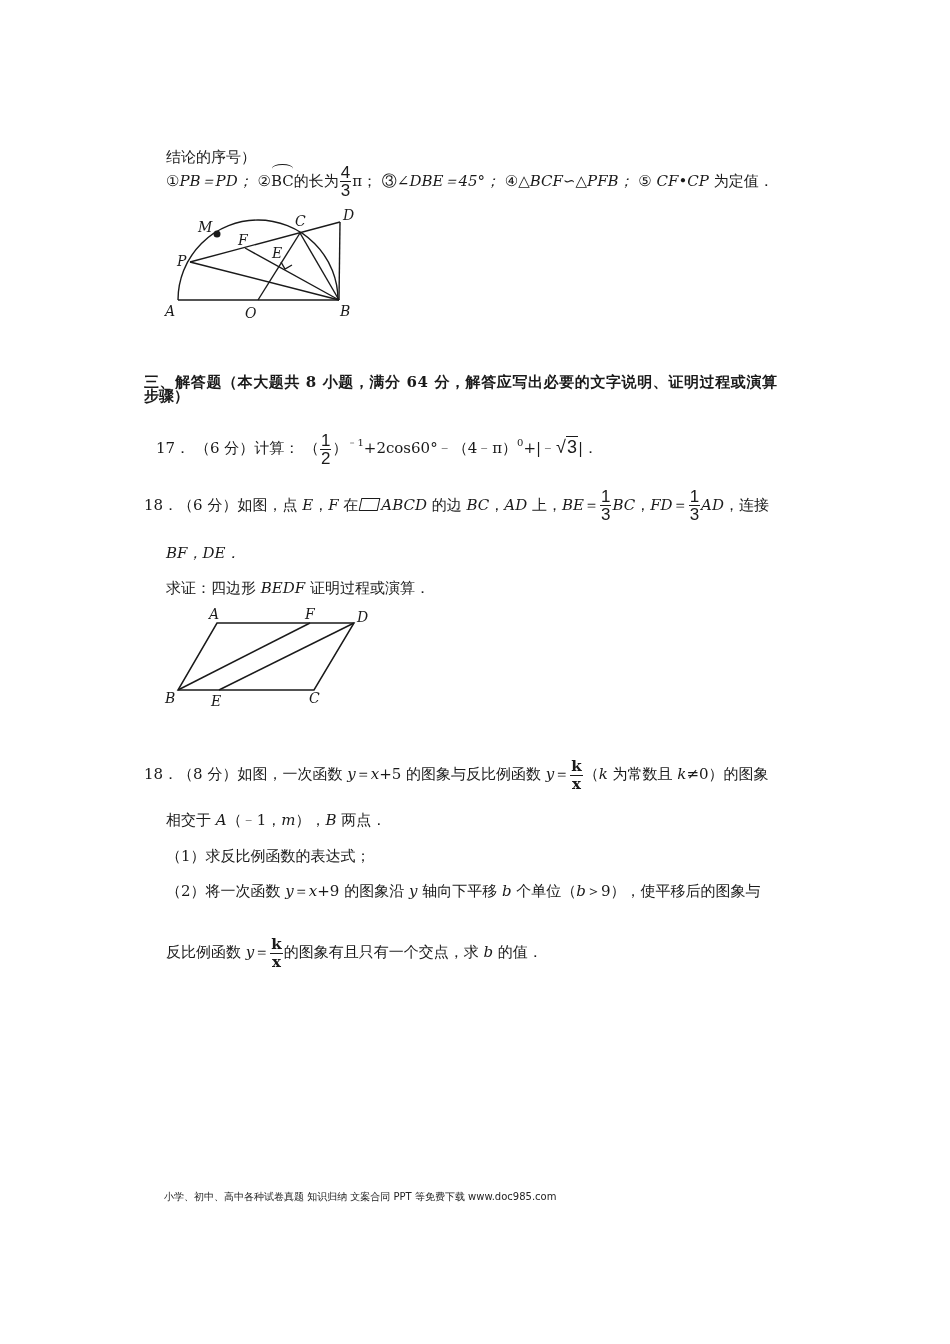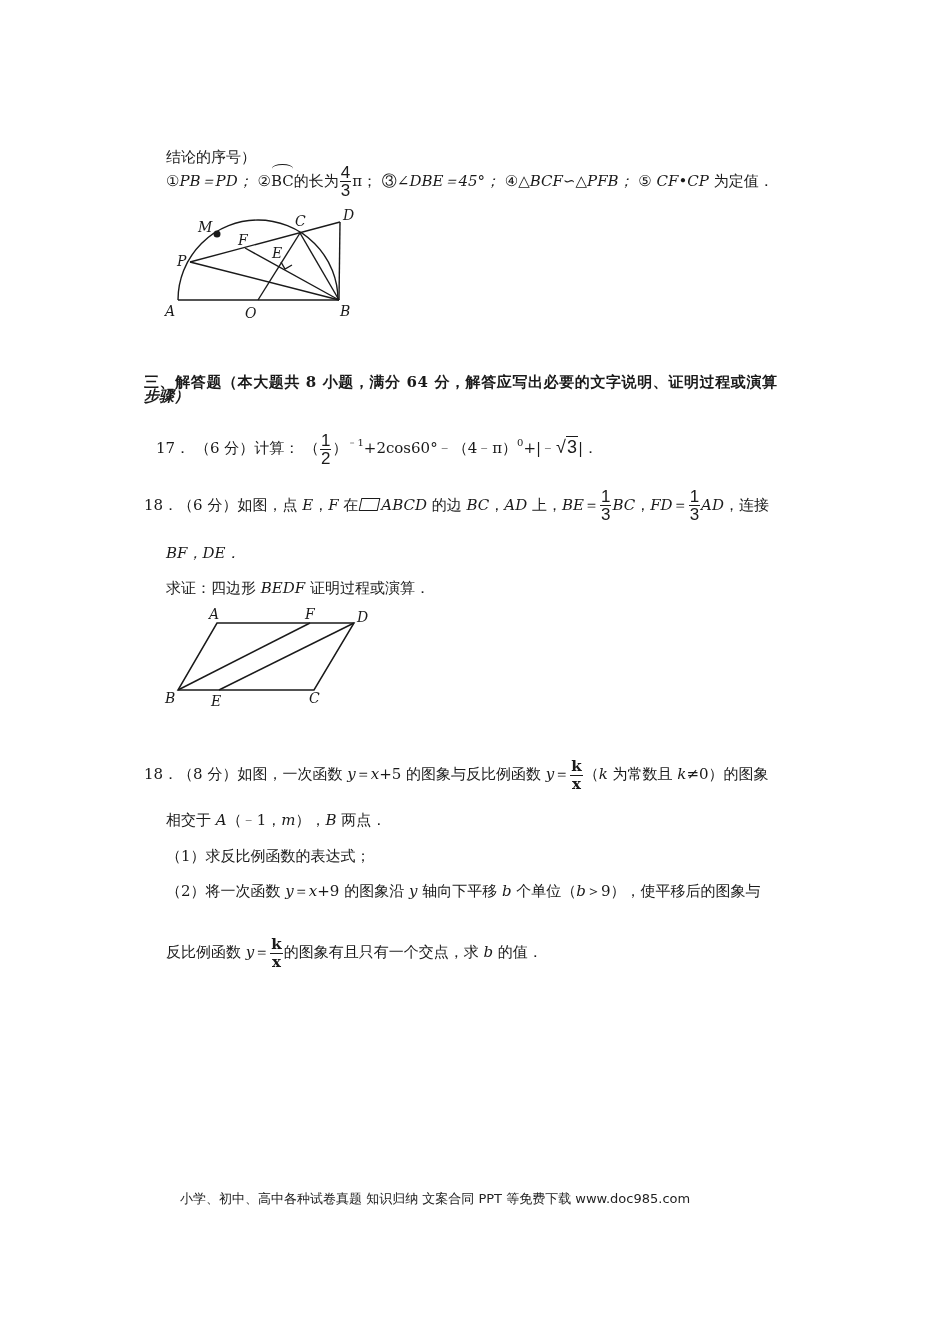--- a/index.html
+++ b/index.html
@@ -16,22 +16,22 @@
     .sup { font-size: 10px; vertical-align: 7px; }
     .arc { position: relative; display: inline-block; }
     .arc::before { content: ""; position: absolute; left: 1px; right: 1px; top: -5px; height: 8px;
                    border-top: 1.3px solid #1a1a1a; border-radius: 50% 50% 0 0; }
     .sqrt { font-family: "Liberation Sans", sans-serif; font-size: 18px; }
     .sqrt .rad { border-top: 1.3px solid #1a1a1a; padding: 0 1px; }
     .pgram { display: inline-block; width: 17px; height: 11px; border: 1.3px solid #1a1a1a;
              transform: skewX(-12deg); vertical-align: -1px; margin: 0 2px; }
     svg { position: absolute; }
     svg text { font-family: "DejaVu Serif", serif; font-style: italic; font-size: 14px; fill: #1a1a1a; }
-    .footer { position: absolute; left: 180px; top: 1190px; font-family: "DejaVu Sans", sans-serif;
-              font-size: 13px; color: #222; white-space: nowrap; }
+    .footer { position: absolute; left: 164px; top: 1190px; font-family: "DejaVu Sans", sans-serif;
+              font-size: 10px; color: #222; white-space: nowrap; }
   </style>
 </head>
 <body>
 
 <div class="line" style="left:166px; top:118px;margin-top:29px;">
   <span>结论的序号）</span>
 </div>
 
 <div class="line" style="left:166px; top:164px; height:24px; line-height:24px;">
   <span>①</span><span class="it">PB＝PD；</span>
@@ -59,21 +59,21 @@
   <text x="343" y="220">D</text>
   <text x="238" y="245">F</text>
   <text x="272" y="258">E</text>
   <text x="177" y="266">P</text>
   <text x="165" y="316">A</text>
   <text x="245" y="318">O</text>
   <text x="340" y="316">B</text>
 </svg>
 
 <div class="line bold" style="left:144px; top:328px; letter-spacing:0.6px;margin-top:44px;">三、解答题（本大题共 8 小题，满分 64 分，解答应写出必要的文字说明、证明过程或演算</div>
-<div class="line bold" style="left:144px; top:386px;font-style:italic;">步骤）</div>
+<div class="line bold" style="left:144px; top:386px;">步骤）</div>
 
 <div class="line" style="left:156px; top:428px; height:30px; line-height:30px;">
   <span>17．</span>
   <span>（6 分）计算：</span>
   <span>（</span><span class="frac"><span class="num">1</span><span class="den">2</span></span><span>）</span><span class="sup">﹣1</span><span>+2cos60°﹣（4﹣π）</span><span class="sup">0</span><span>+|﹣</span><span class="sqrt"><span>√</span><span class="rad">3</span></span><span>|．</span>
 </div>
 
 <div class="line" style="left:144px; top:488px; height:32px; line-height:32px;">
   <span>18．</span><span>（6 分）如图，点 </span><span class="it">E</span><span>，</span><span class="it">F</span><span> 在</span><span class="pgram"></span><span class="it">ABCD</span><span> 的边 </span><span class="it">BC</span><span>，</span><span class="it">AD</span><span> 上，</span><span class="it">BE</span><span>＝</span><span class="frac"><span class="num">1</span><span class="den">3</span></span><span class="it">BC</span><span>，</span><span class="it">FD</span><span>＝</span><span class="frac"><span class="num">1</span><span class="den">3</span></span><span class="it">AD</span><span>，连接</span>
 </div>

